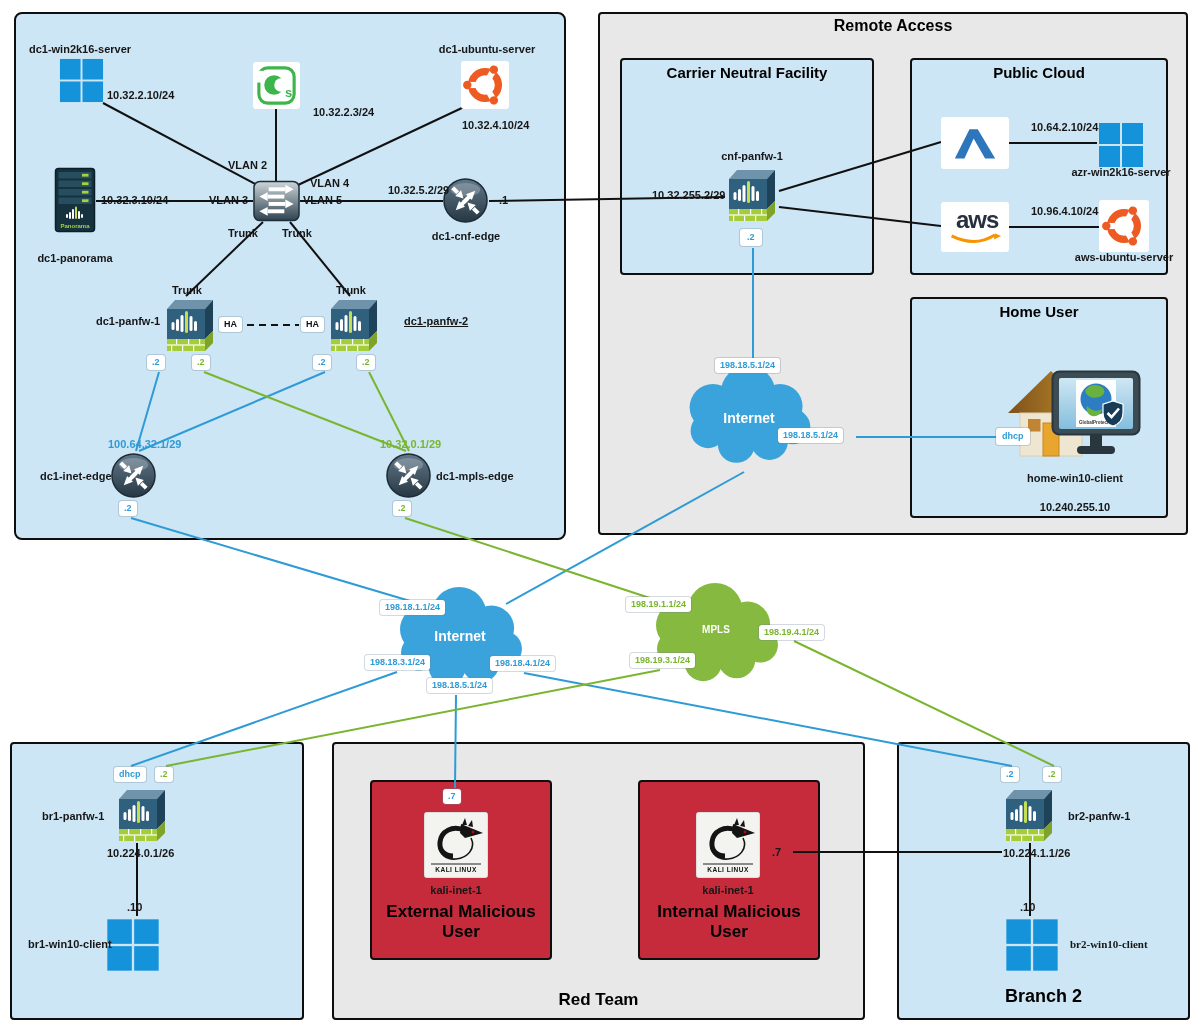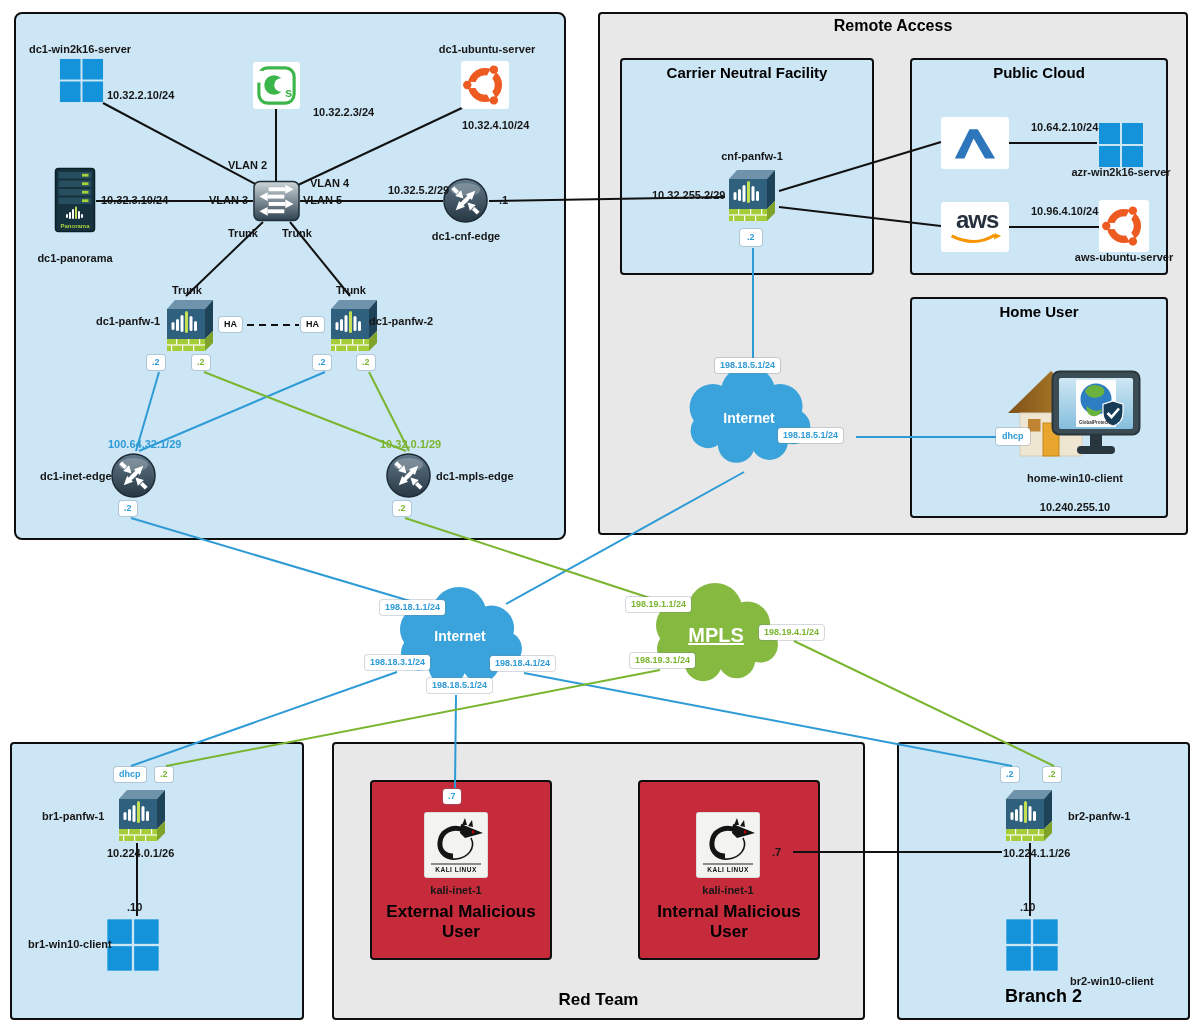--- a/index.html
+++ b/index.html
@@ -309,21 +309,21 @@
 
   <div class="lbl" style="left:172px;top:284px;">Trunk</div>
   <div class="lbl" style="left:336px;top:284px;">Trunk</div>
   <div class="icon" style="left:163px;top:297px;width:54px;height:56px;"><svg width="54" height="56">
         <use href="#sym-fw"></use>
       </svg></div>
   <div class="icon" style="left:327px;top:297px;width:54px;height:56px;"><svg width="54" height="56">
         <use href="#sym-fw"></use>
       </svg></div>
   <div class="lbl" style="left:96px;top:315px;">dc1-panfw-1</div>
-  <div class="lbl" style="left:369px;top:315px;">dc1-panfw-2</div>
+  <div class="lbl" style="left:404px;top:315px;text-decoration:underline;">dc1-panfw-2</div>
   <div class="chip" style="left:219px;top:317px;color:#111;">HA</div>
   <div class="chip" style="left:301px;top:317px;color:#111;">HA</div>
   <div class="chip blue" style="left:147px;top:355px;">.2</div>
   <div class="chip green" style="left:192px;top:355px;">.2</div>
   <div class="chip blue" style="left:313px;top:355px;">.2</div>
   <div class="chip green" style="left:357px;top:355px;">.2</div>
 
   <div class="ip blue" style="left:108px;top:438px;">100.64.32.1/29</div>
   <div class="ip green" style="left:380px;top:438px;">10.32.0.1/29</div>
 
@@ -391,21 +391,21 @@
       </svg></div>
   <div class="cloudlbl" style="left:386px;top:628px;width:148px;">Internet</div>
   <div class="chip blue" style="left:380px;top:600px;">198.18.1.1/24</div>
   <div class="chip blue" style="left:365px;top:655px;">198.18.3.1/24</div>
   <div class="chip blue" style="left:490px;top:656px;">198.18.4.1/24</div>
   <div class="chip blue" style="left:427px;top:678px;">198.18.5.1/24</div>
 
   <div class="icon" style="left:641px;top:578px;width:150px;height:118px;color:#86b93f;"><svg width="150" height="118">
         <use href="#sym-cloud"></use>
       </svg></div>
-  <div class="cloudlbl" style="left:641px;top:624px;width:150px;font-size:20px;text-decoration:underline;">MPLS</div>
+  <div class="cloudlbl" style="left:641px;top:624px;width:150px;font-size:10px;">MPLS</div>
   <div class="chip green" style="left:626px;top:597px;">198.19.1.1/24</div>
   <div class="chip green" style="left:630px;top:653px;">198.19.3.1/24</div>
   <div class="chip green" style="left:759px;top:625px;">198.19.4.1/24</div>
 
   <div class="chip blue" style="left:114px;top:767px;">dhcp</div>
   <div class="chip green" style="left:155px;top:767px;">.2</div>
   <div class="icon" style="left:115px;top:787px;width:54px;height:56px;"><svg width="54" height="56">
         <use href="#sym-fw"></use>
       </svg></div>
   <div class="lbl" style="left:42px;top:810px;">br1-panfw-1</div>
@@ -434,15 +434,15 @@
   <div class="chip green" style="left:1043px;top:767px;">.2</div>
   <div class="icon" style="left:1002px;top:787px;width:54px;height:56px;"><svg width="54" height="56">
         <use href="#sym-fw"></use>
       </svg></div>
   <div class="lbl" style="left:1068px;top:810px;">br2-panfw-1</div>
   <div class="ip" style="left:1003px;top:847px;">10.224.1.1/26</div>
   <div class="ip" style="left:1020px;top:901px;">.10</div>
   <div class="icon" style="left:1004px;top:917px;width:56px;height:56px;"><svg width="56" height="56">
         <use href="#sym-win"></use>
       </svg></div>
-  <div class="lbl" style="left:1070px;top:975px;">br2-win10-client</div>
+  <div class="lbl" style="left:1070px;top:938px;font-family:Liberation Serif, serif;">br2-win10-client</div>
 
 </div>
 
 </body></html>

